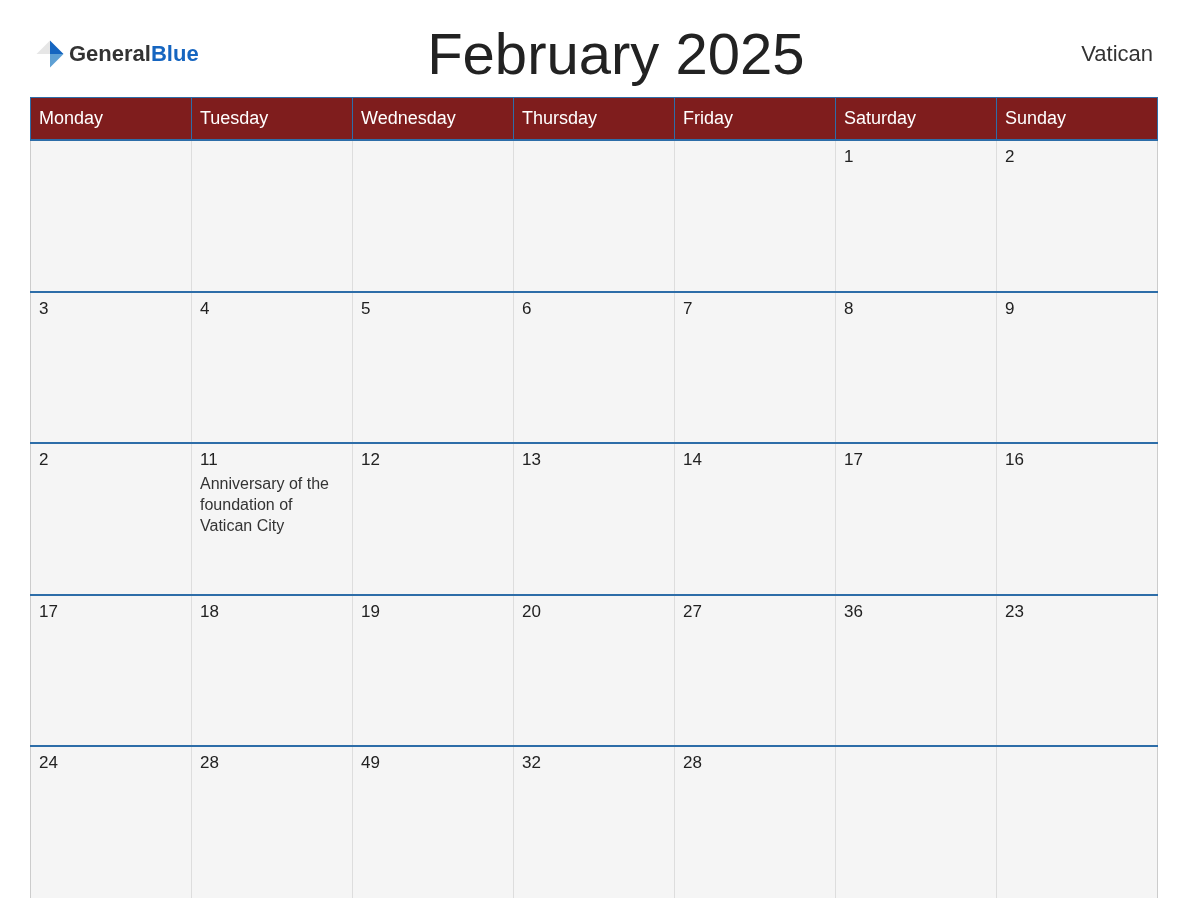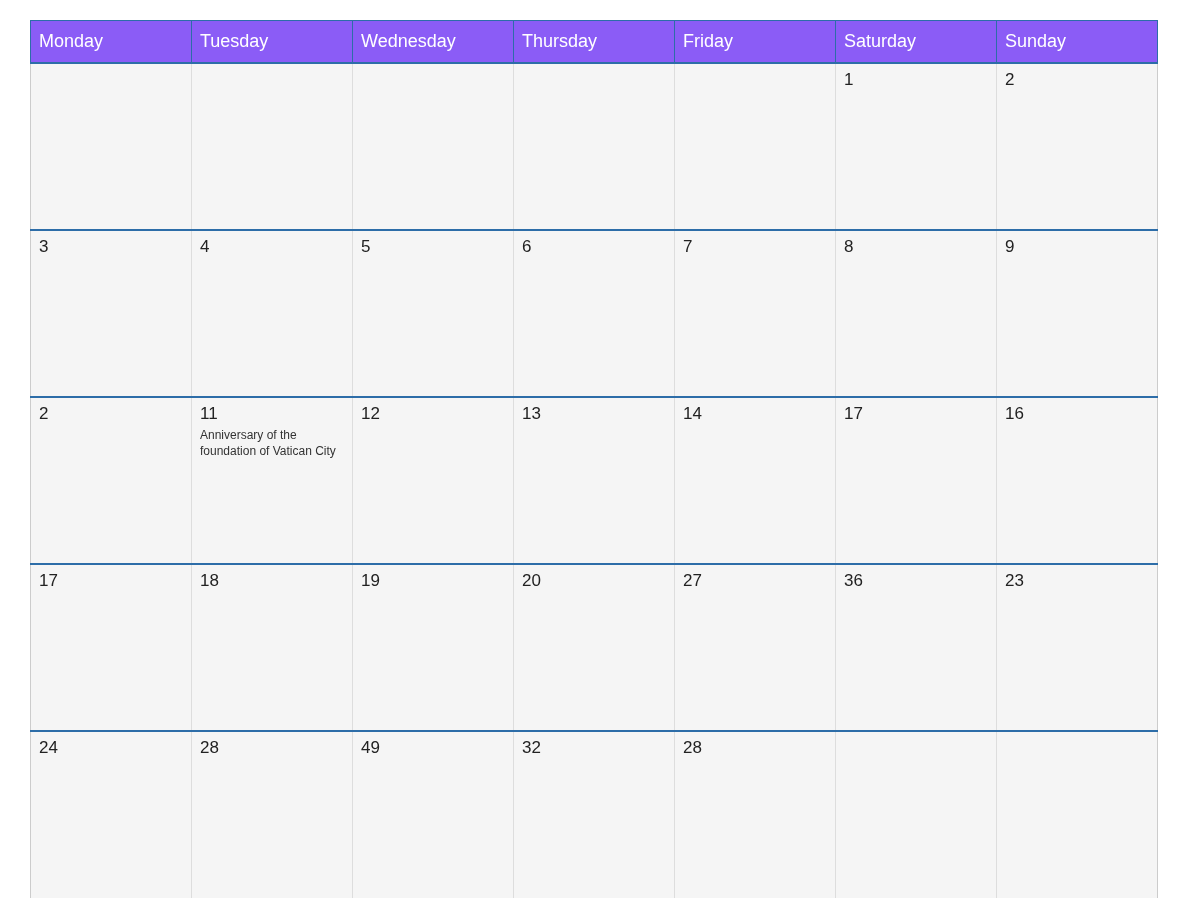--- a/index.html
+++ b/index.html
@@ -56,21 +56,21 @@
       min-width: 120px;
       text-align: right;
     }
     .calendar {
       flex: 1;
       border-collapse: collapse;
       width: 100%;
       table-layout: fixed;
     }
     .calendar thead tr th {
-      background: #8b5cf6;
+      background: #7f1d1d;
       color: #fff;
       font-size: 18px;
       font-weight: normal;
       padding: 10px 8px;
       text-align: left;
       border: 1px solid #2d6da8;
     }
     .calendar tbody tr {
       border-top: 2px solid #2d6da8;
     }
@@ -89,36 +89,54 @@
     .calendar tbody tr td:last-child {
       border-right: 1px solid #ccc;
     }
     .day-number {
       font-size: 17px;
       color: #222;
       display: block;
       margin-bottom: 4px;
     }
     .event-text {
-      font-size: 12px;
+      font-size: 16px;
       color: #333;
       margin-top: 2px;
       line-height: 1.3;
     }
     .empty-cell {
       background: #f5f5f5;
     }
     .last-row td {
       height: 100px;
     }
   </style>
 </head>
 <body>
 
 <div class="page">
+  <div class="header">
+
+    <div class="logo">
+      <svg class="logo-icon" viewBox="0 0 40 40" xmlns="http://www.w3.org/2000/svg">
+
+        <polygon points="20,2 38,20 20,20" fill="#1565c0"></polygon>
+        <polygon points="20,20 38,20 20,38" fill="#1a78c2" opacity="0.7"></polygon>
+        <polygon points="2,20 20,2 20,20" fill="#555" opacity="0.15"></polygon>
+      </svg>
+      <div>
+        <span class="logo-text-general">General</span><span class="logo-text-blue">Blue</span>
+      </div>
+    </div>
+
+    <h1 class="month-title">February 2025</h1>
+
+    <div class="country">Vatican</div>
+  </div>
 
   <table class="calendar">
     <thead>
       <tr>
         <th>Monday</th>
         <th>Tuesday</th>
         <th>Wednesday</th>
         <th>Thursday</th>
         <th>Friday</th>
         <th>Saturday</th>

